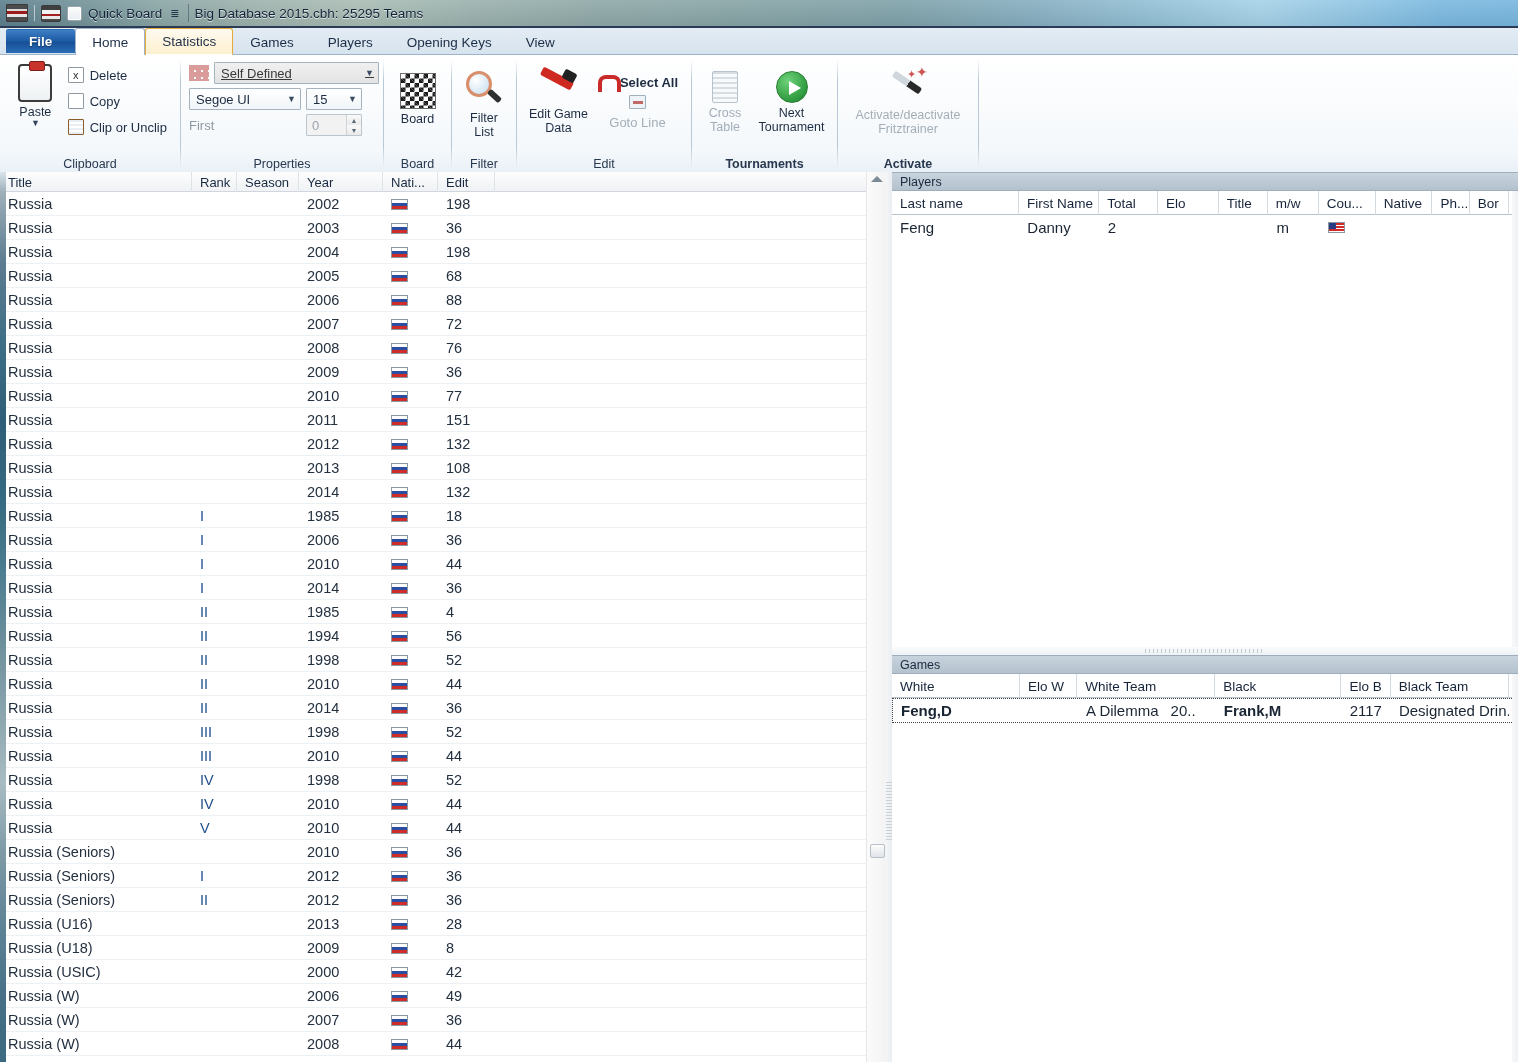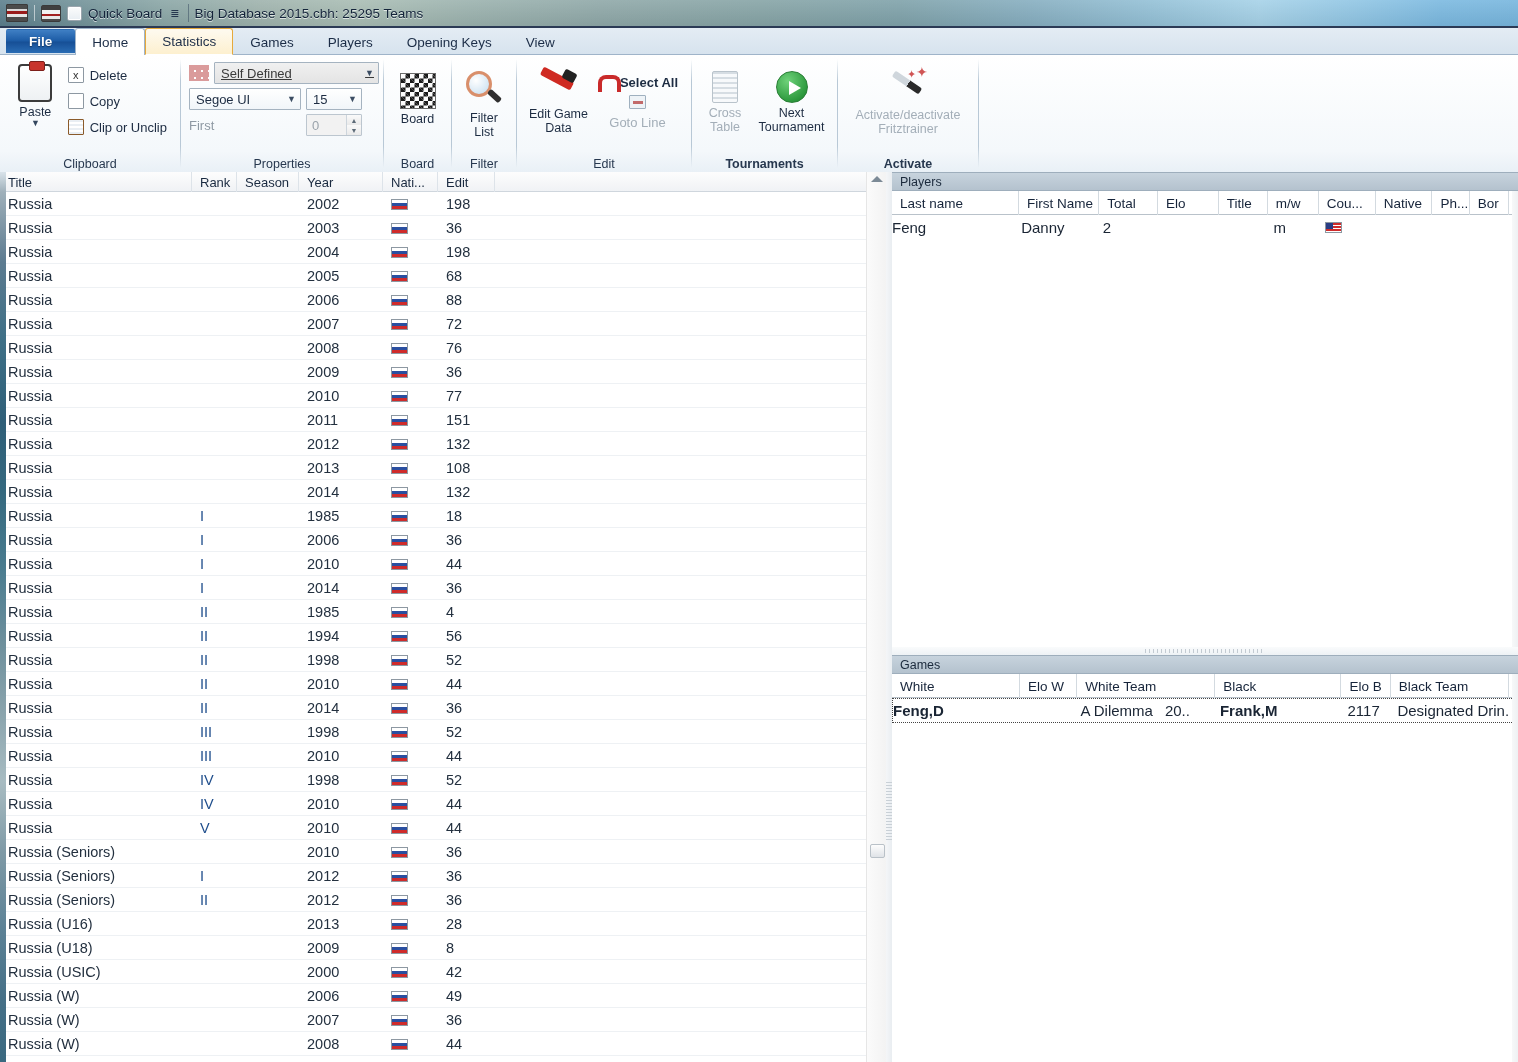--- a/index.html
+++ b/index.html
@@ -315,21 +315,21 @@
     font-size:12.5px; color:#1b2a3c; display:flex; align-items:center; padding-left:8px;
   }
   .panel-body { flex:1; background:#ffffff; position:relative; overflow:hidden; }
   .phdr {
     display:flex; height:24px; background:#ffffff; border-bottom:1px solid #b9c2ca;
     font-size:13.5px; color:#16243a;
   }
   .phdr .th { display:flex; align-items:center; padding-left:8px; border-right:1px solid #d3dae0;
     height:24px; white-space:nowrap; overflow:hidden; cursor:default;}
   .prow { display:flex; height:24px; font-size:15px; color:#1a2534; align-items:center; }
-  .prow .td { display:flex; align-items:center; padding-left:0; height:24px; white-space:nowrap; overflow:hidden;}
+  .prow .td { display:flex; align-items:center; padding-left:8px; height:24px; white-space:nowrap; overflow:hidden;}
   .prow.sel { border:1px dotted #444; height:25px; }
   .prow .bold { font-weight:bold; }
 
   .h-split { height:8px; background: linear-gradient(180deg,#fafbfc,#eef2f5); position:relative;}
   .grip-h {
     position:absolute; left:50%; transform:translateX(-50%); top:2px; width:120px; height:4px;
     background-image: repeating-linear-gradient(90deg,#c3cbd2 0 1px, transparent 1px 4px);
   }
   .panel-scroll-strip{
     position:absolute; right:0; top:0; width:6px; bottom:0;

